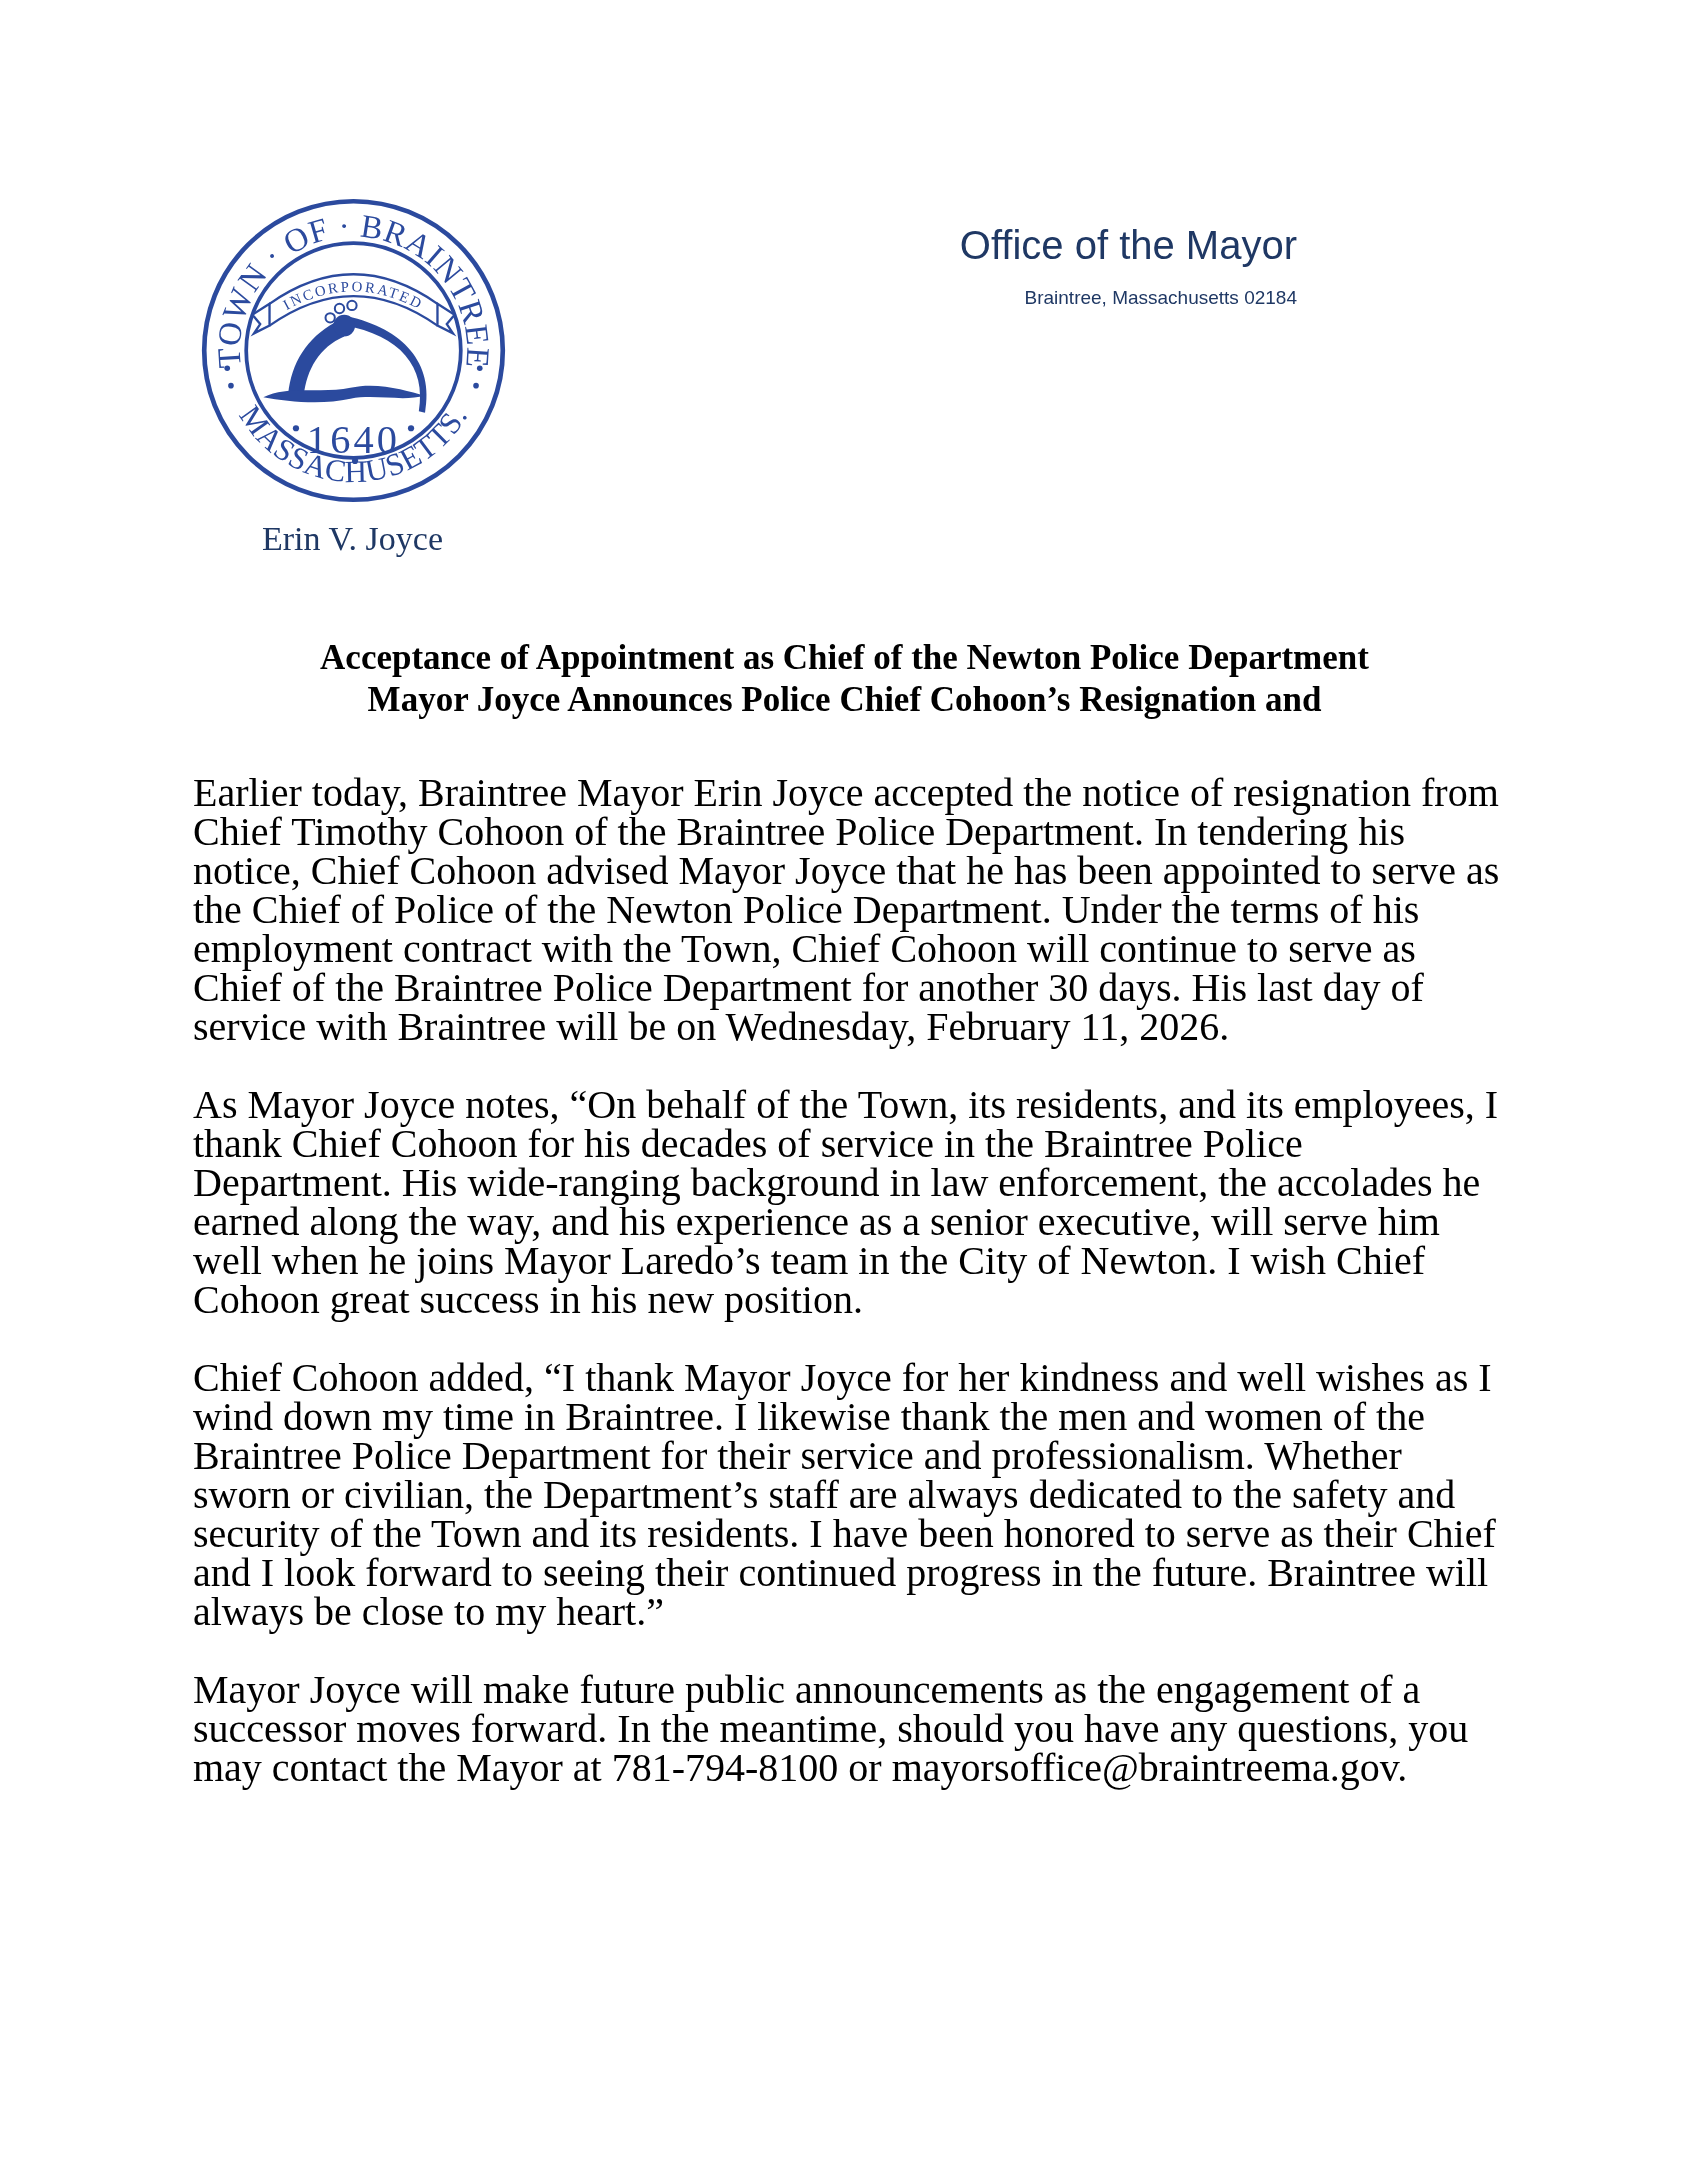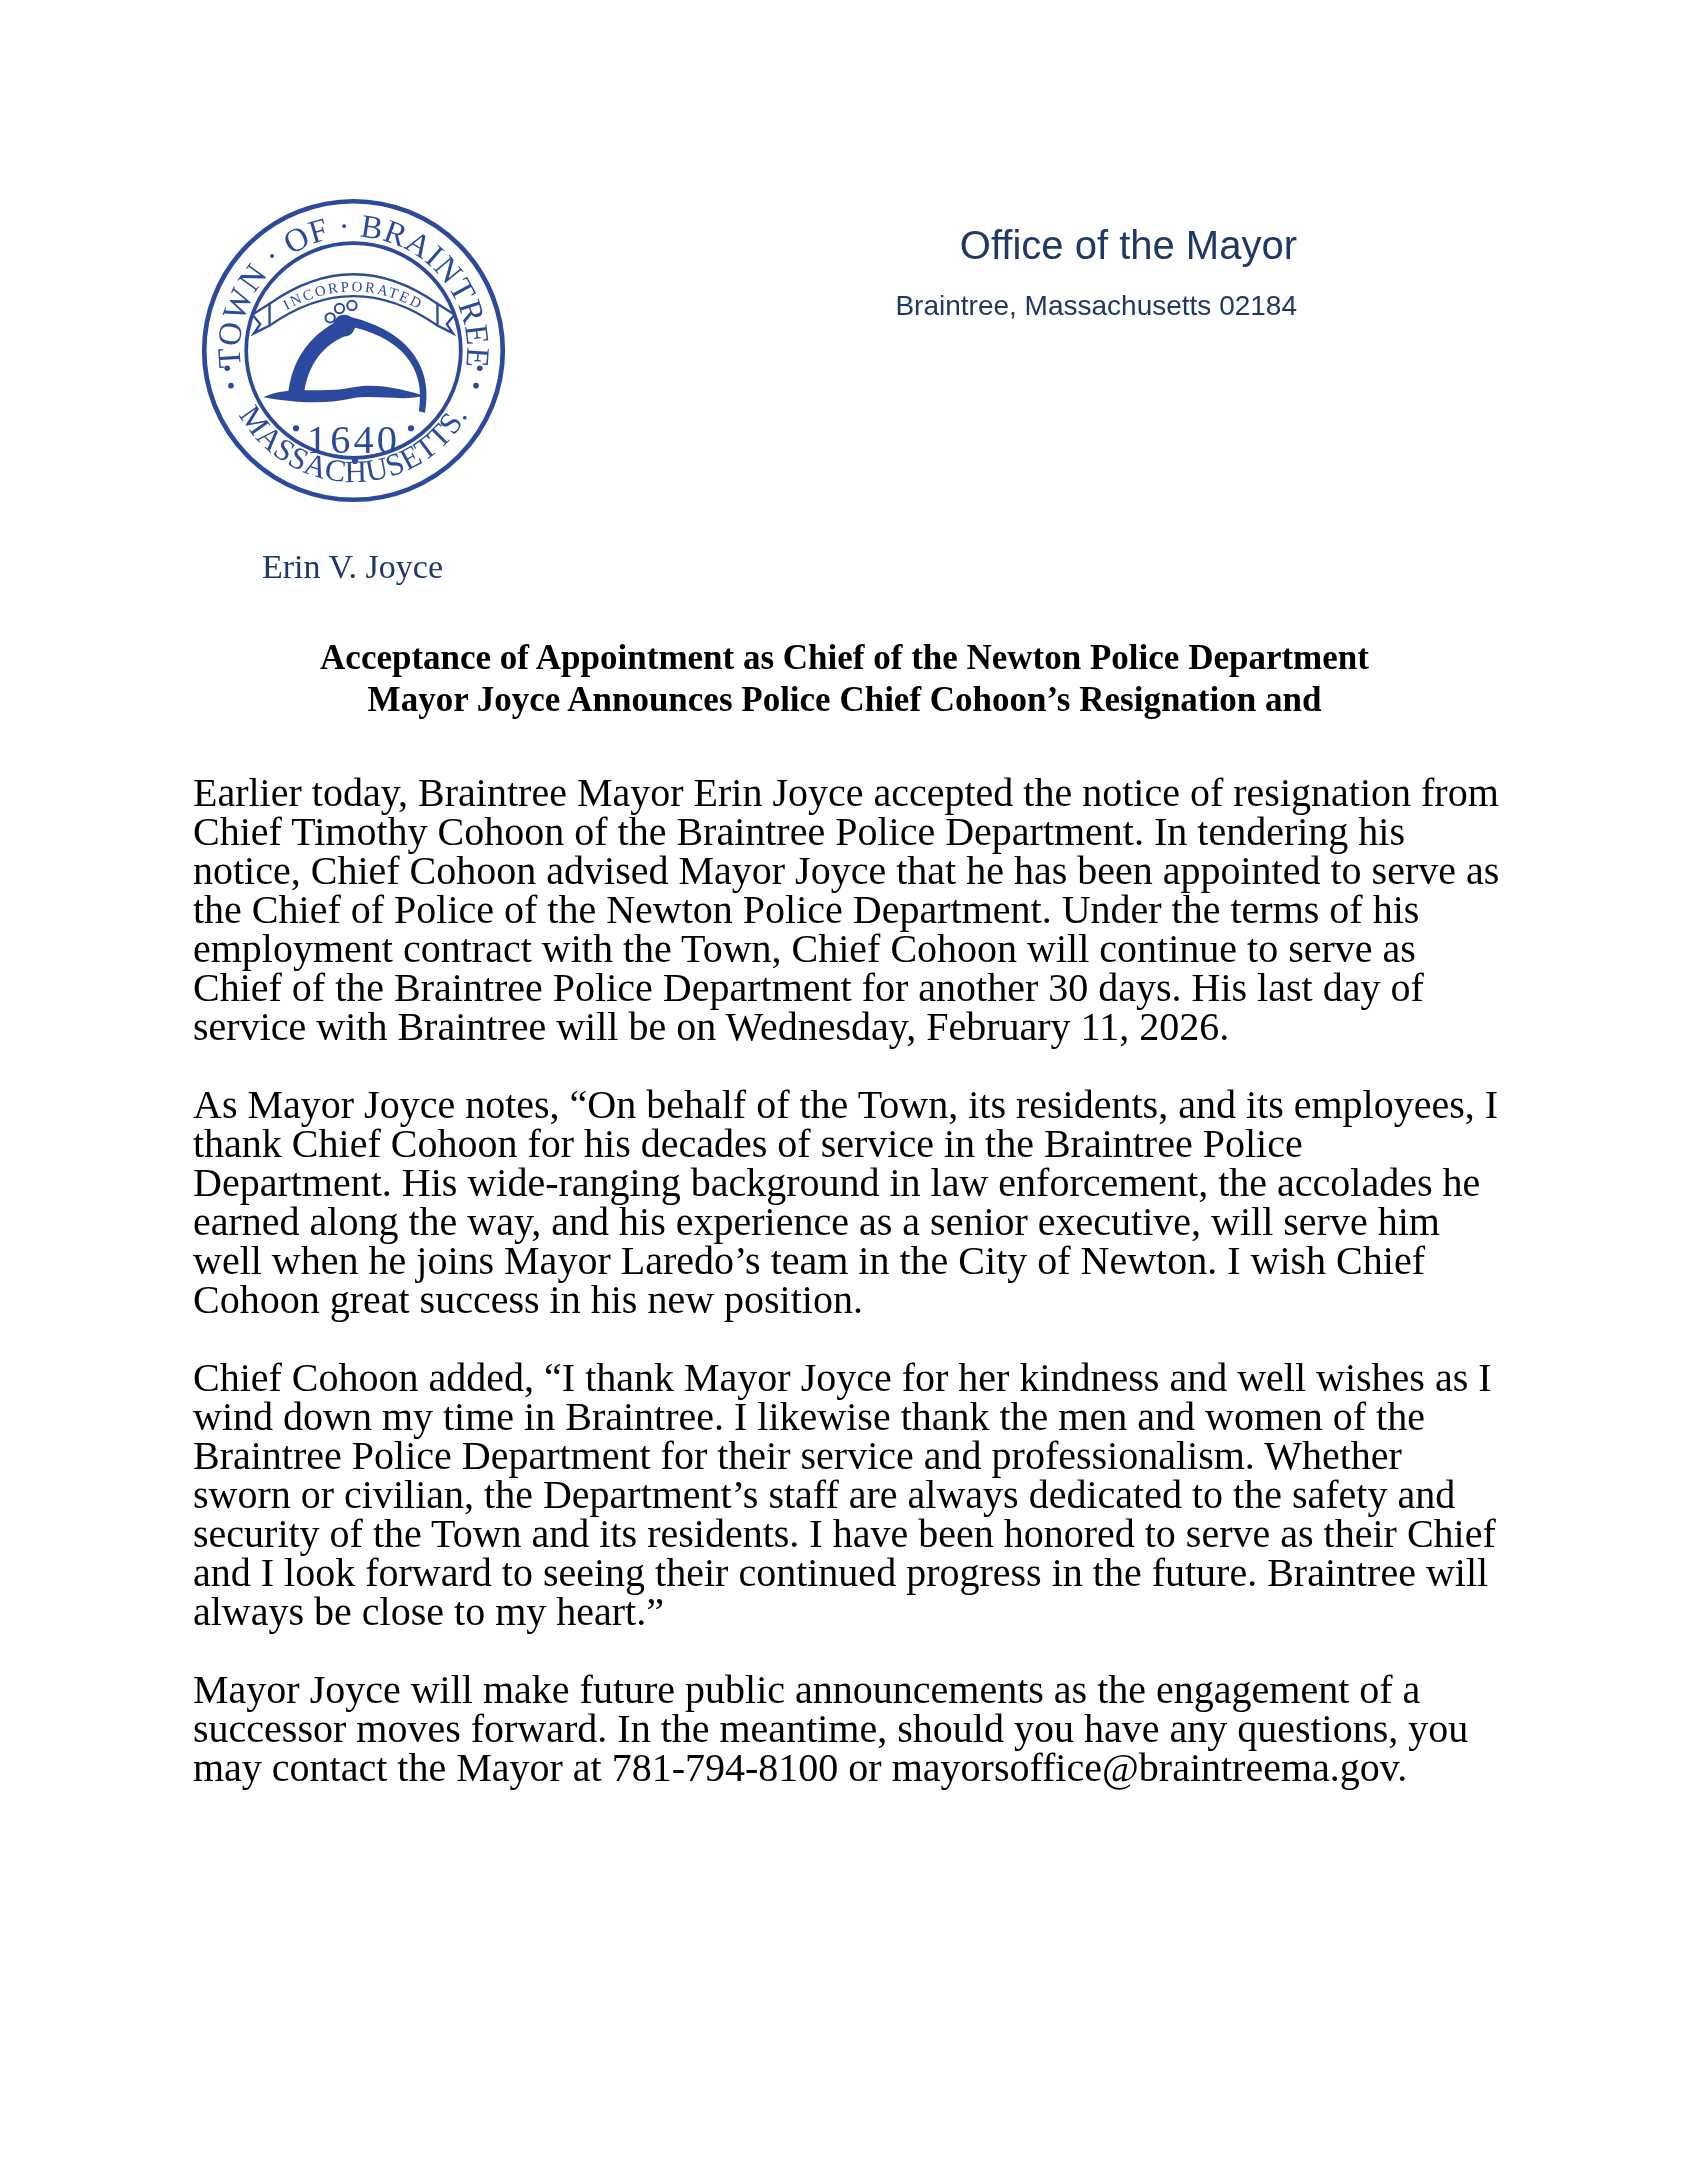--- a/index.html
+++ b/index.html
@@ -35,27 +35,27 @@
     position: absolute;
     left: 289px;
     top: 220px;
     width: 1008px;
     text-align: right;
     color: var(--header-navy, #1f3864);
     font-family: "Liberation Sans", sans-serif;
   }
   .office-title  { font-size: 40px; line-height: 50px; font-weight: 400; }
   .address-line1 { font-size: 23.5px; line-height: 28.6px; margin-top: 28px; }
-  .address-line2 { font-size: 28px; line-height: 28.6px; margin-top: 22px; }
+  .address-line2 { font-size: 19px; line-height: 28.6px; margin-top: 14px; }
 
   
   .signer {
     position: absolute;
     left: 262px;
-    top: 548px;
+    top: 520px;
     font-size: 34px;
     color: var(--header-navy, #1f3864);
   }
 
   
   .announcement-title {
     position: absolute;
     left: 193px;
     top: 637px;
     width: 1303px;

